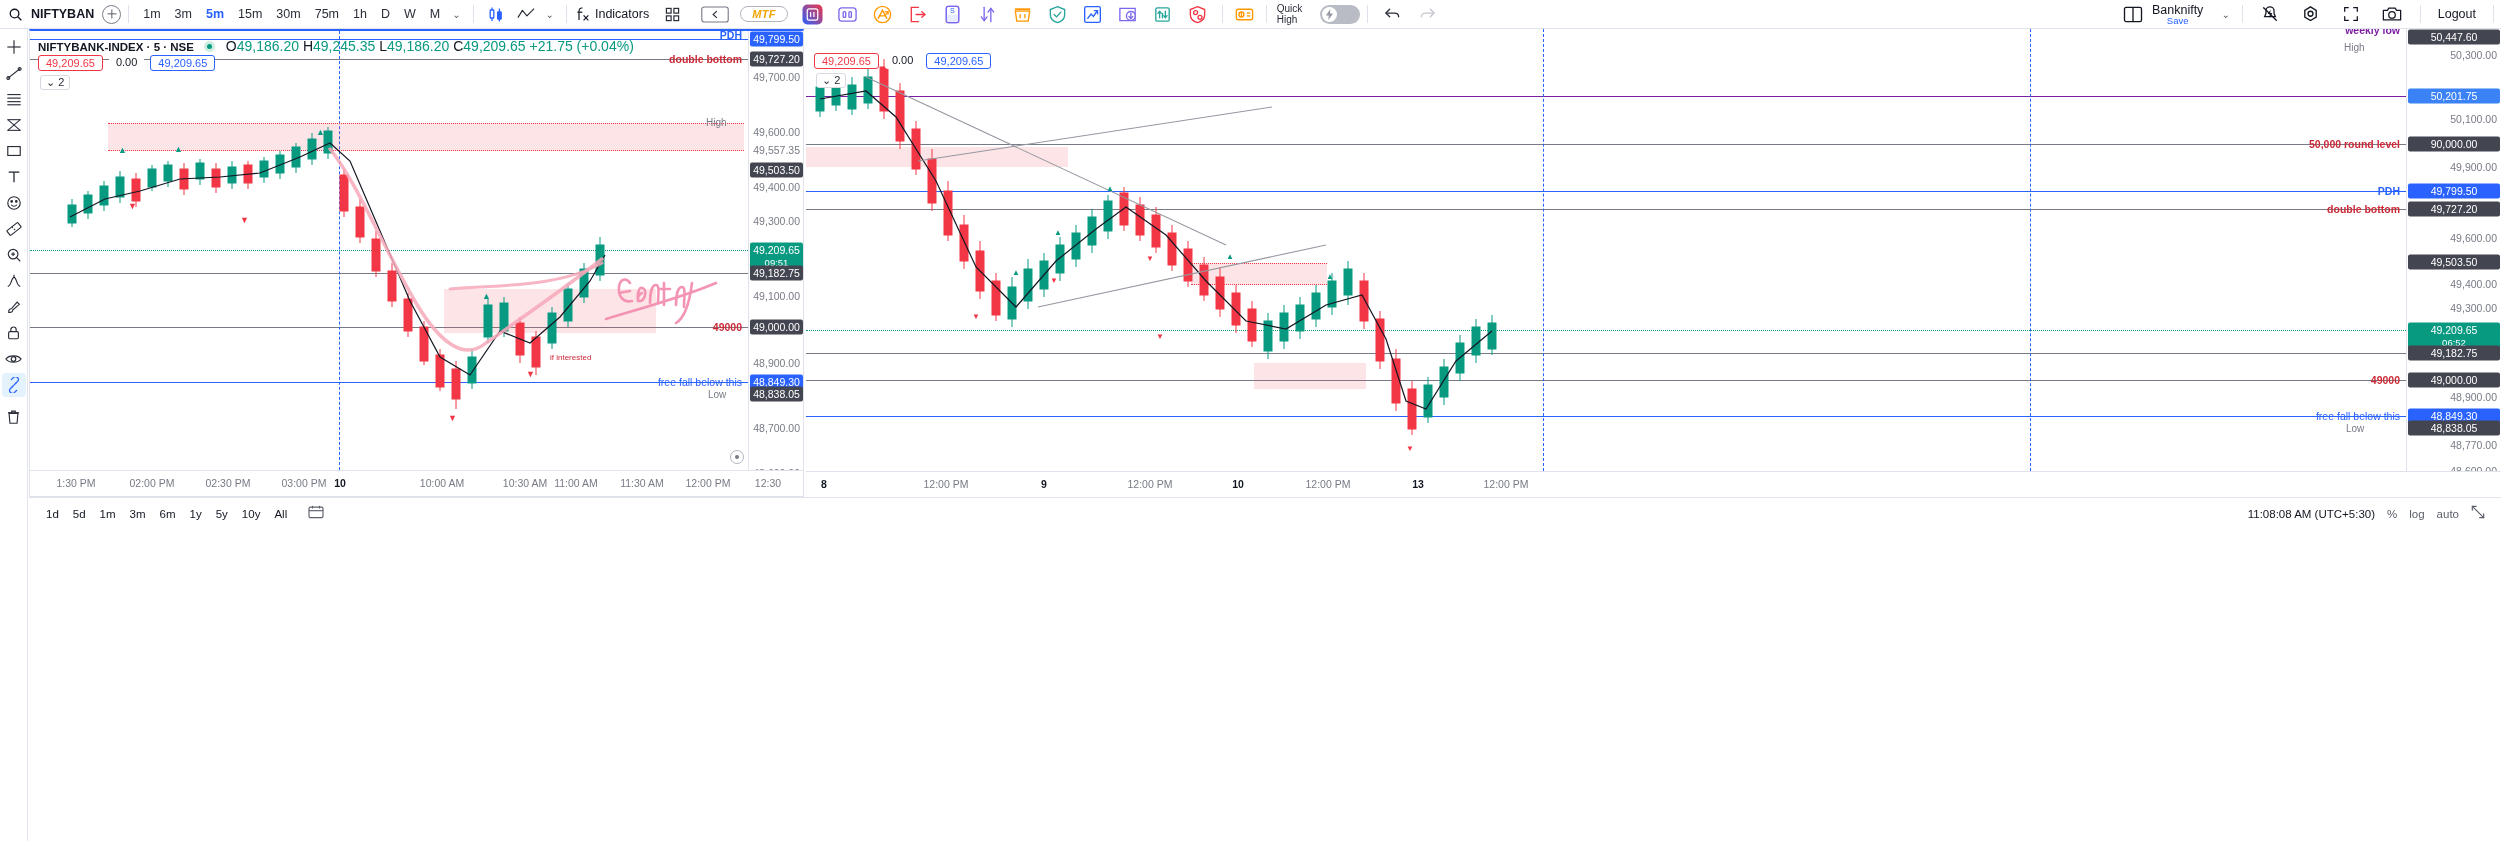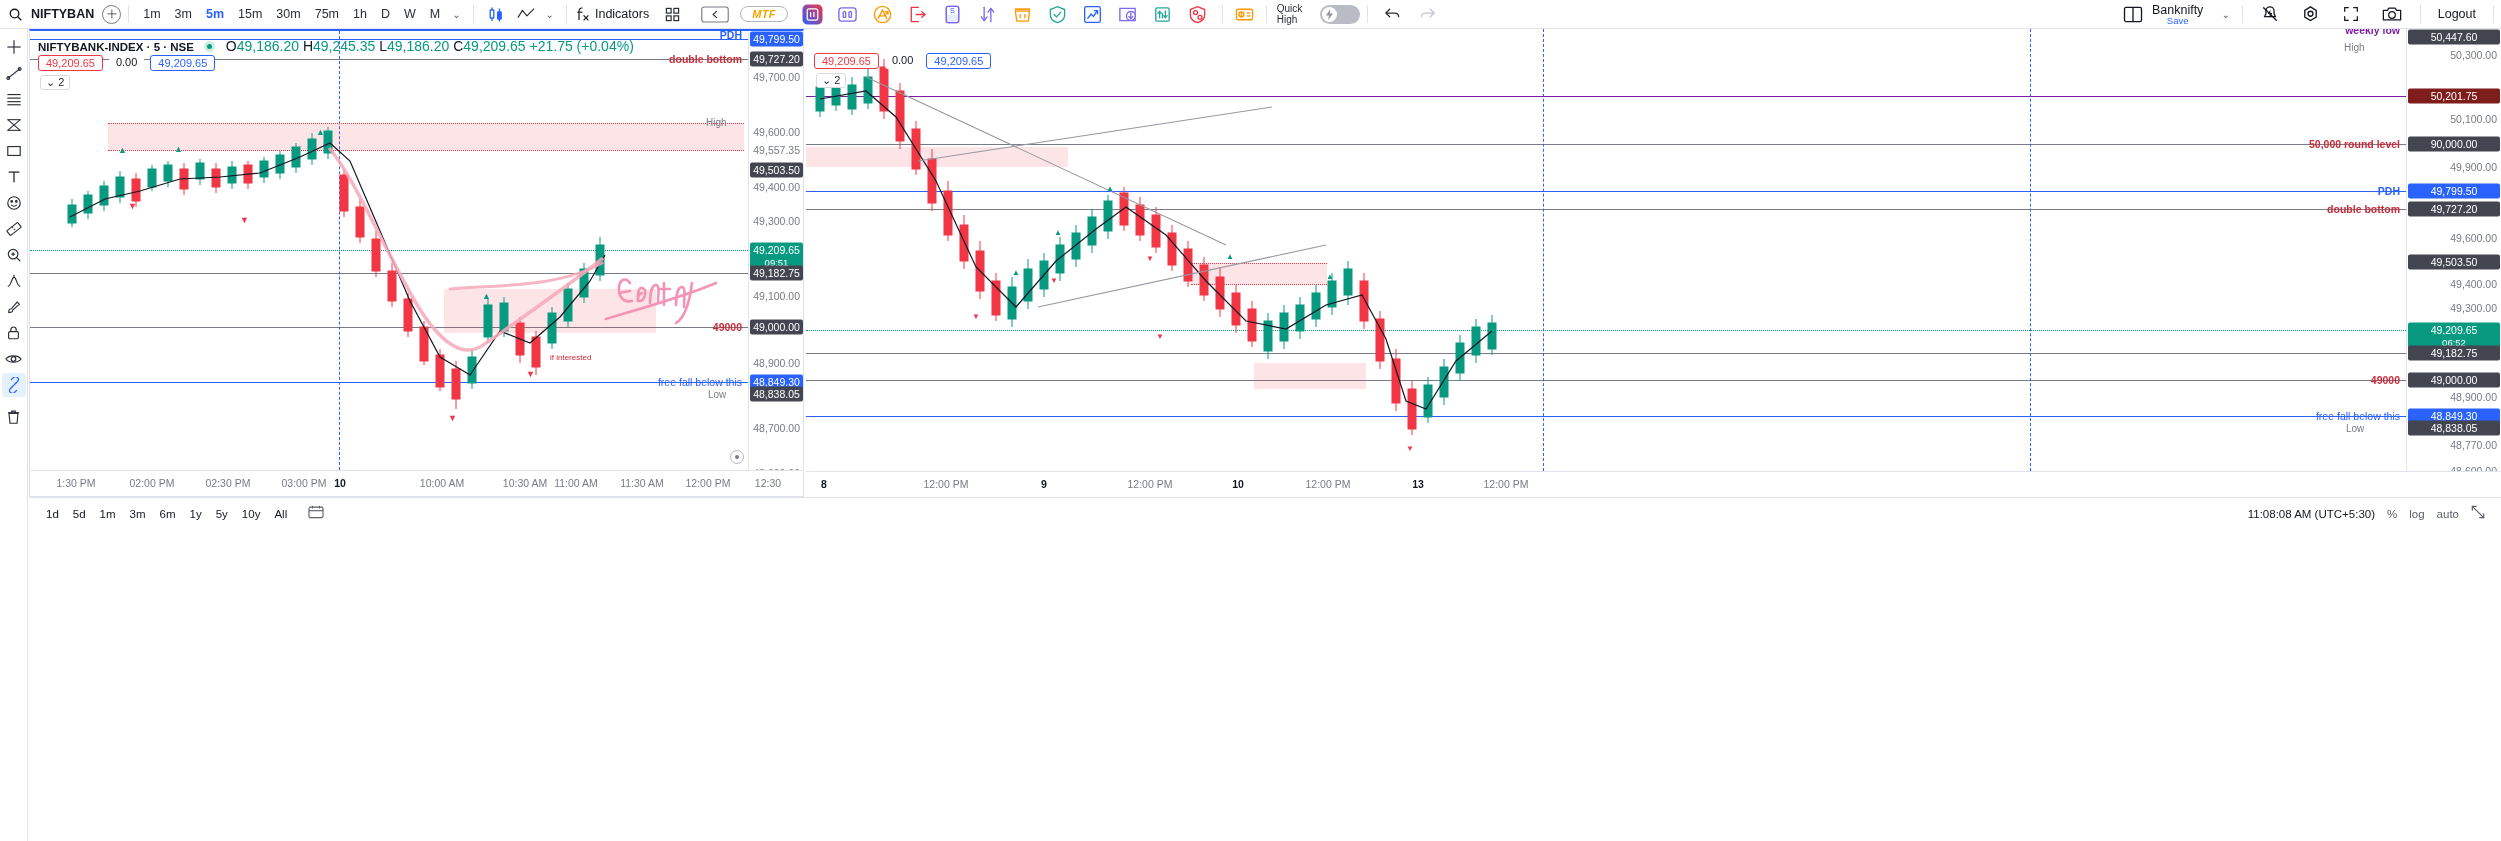--- a/index.html
+++ b/index.html
@@ -114,21 +114,21 @@
     transform: translateY(-50%); white-space: nowrap;
   }
   .ptag {
     position: absolute; left: 1px; right: 1px; transform: translateY(-50%);
     font-size: 10.5px; color: #fff; padding: 1px 3px; border-radius: 2px;
     text-align: center; white-space: nowrap; line-height: 13px;
   }
   .ptag.green { background: #089981; }
   .ptag.dark  { background: #434651; }
   .ptag.blue  { background: #2962ff; }
-  .ptag.purple{ background: #7f1d1d; }
+  .ptag.purple{ background: #3b82f6; }
   .ptag-sub { font-size: 9.5px; background:#089981; color:#fff; text-align:center; }
 
   
   .taxis {
     position: absolute; bottom: 0; height: 26px; left: 0; right: 0;
     border-top: 1px solid #e0e3eb; background: #fff;
   }
   .ttick {
     position: absolute; top: 6px; font-size: 10.5px; color: #787b86;
     transform: translateX(-50%); white-space: nowrap;

